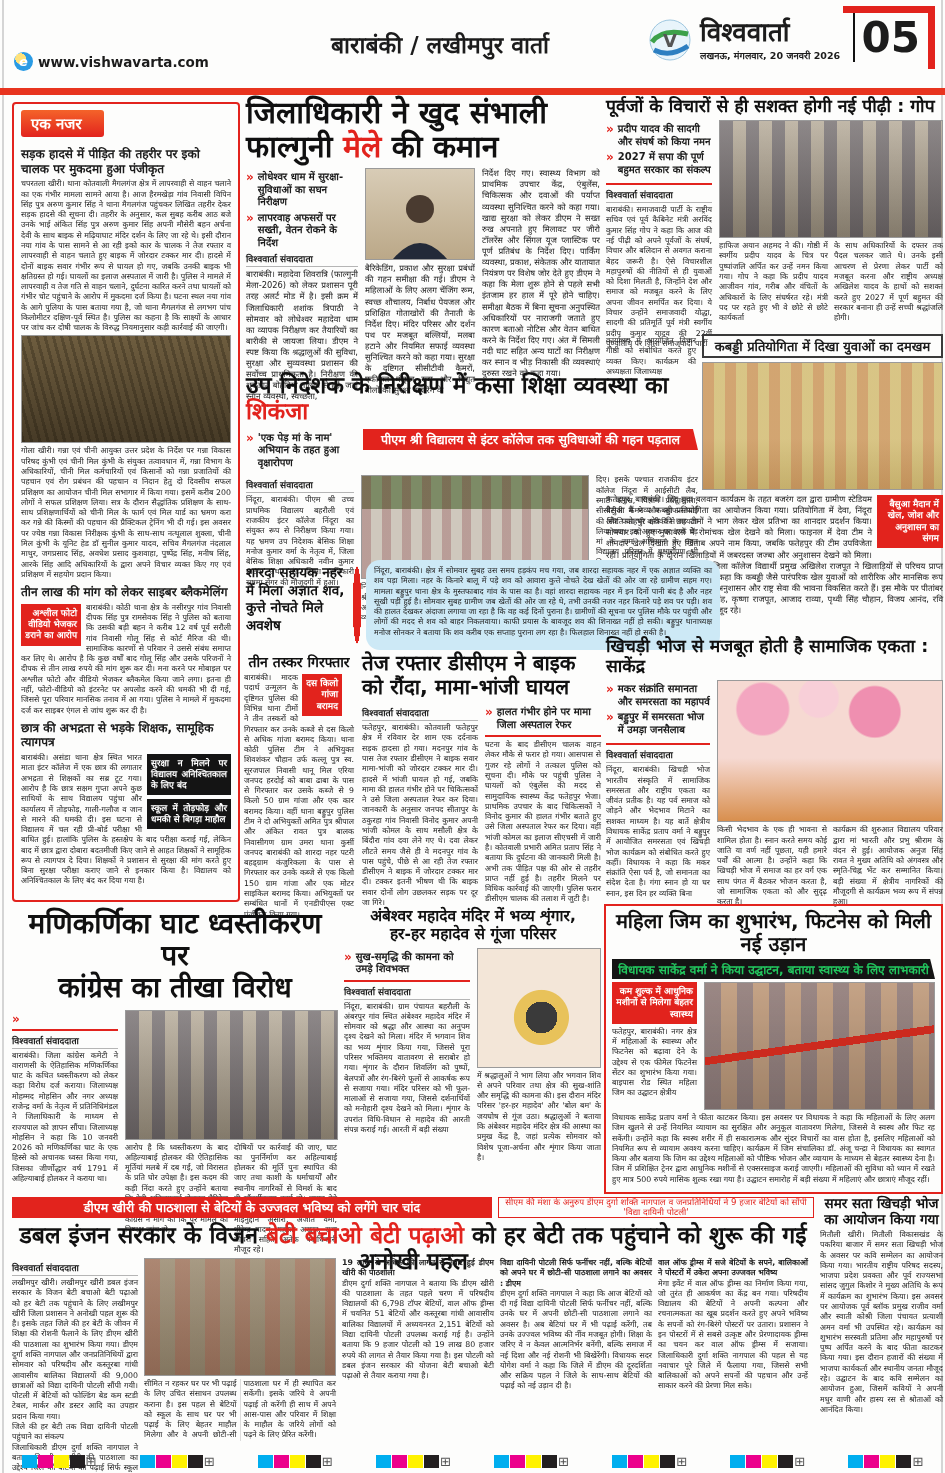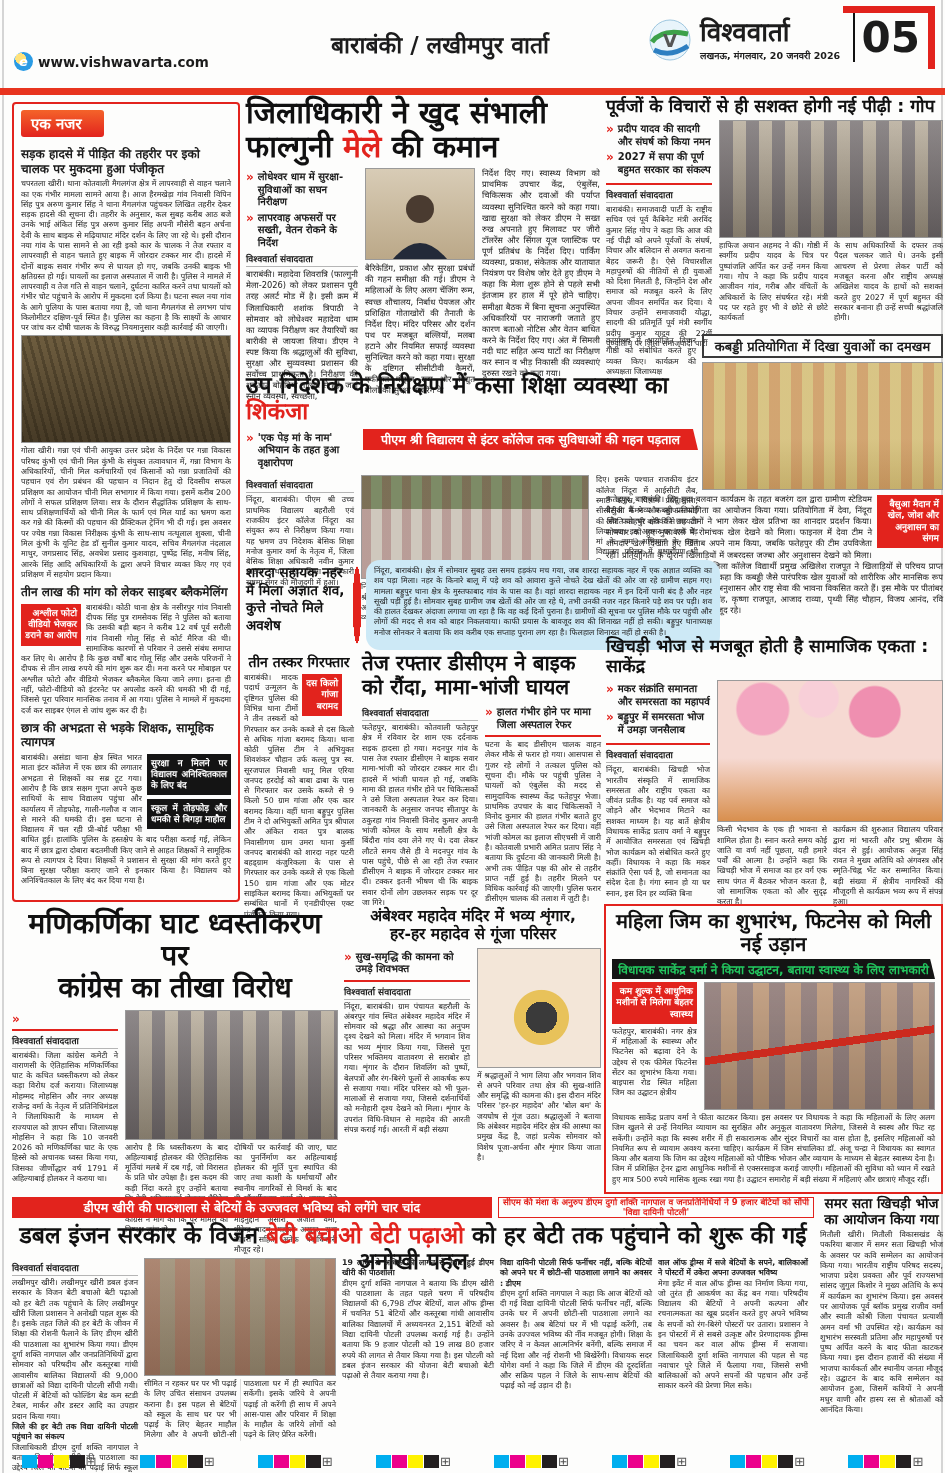--- a/index.html
+++ b/index.html
@@ -318,34 +318,34 @@
       <div style="width:86px">
         <div class="sidebox-red center" style="margin-bottom:3px">कम शुल्क में आधुनिक मशीनों से मिलेगा बेहतर स्वास्थ्य</div>
         <div class="bt-sm">फतेहपुर, बाराबंकी। नगर क्षेत्र में महिलाओं के स्वास्थ्य और फिटनेस को बढ़ावा देने के उद्देश्य से एक फीमेल फिटनेस सेंटर का शुभारंभ किया गया। बाइपास रोड स्थित महिला जिम का उद्घाटन क्षेत्रीय</div>
       </div>
       <div class="ph ph-ribbon" style="width:234px; height:128px"></div>
     </div>
     <div class="bt-sm" style="margin-top:3px">विधायक साकेंद्र प्रताप वर्मा ने फीता काटकर किया। इस अवसर पर विधायक ने कहा कि महिलाओं के लिए अलग जिम खुलने से उन्हें नियमित व्यायाम का सुरक्षित और अनुकूल वातावरण मिलेगा, जिससे वे स्वस्थ और फिट रह सकेंगी। उन्होंने कहा कि स्वस्थ शरीर में ही सकारात्मक और सुंदर विचारों का वास होता है, इसलिए महिलाओं को नियमित रूप से व्यायाम अवश्य करना चाहिए। कार्यक्रम में जिम संचालिका डॉ. अंजू चन्द्रा ने विधायक का स्वागत किया और बताया कि जिम का उद्देश्य महिलाओं को पौष्टिक भोजन और व्यायाम के माध्यम से बेहतर स्वास्थ्य देना है। जिम में प्रशिक्षित ट्रेनर द्वारा आधुनिक मशीनों से एक्सरसाइज कराई जाएगी। महिलाओं की सुविधा को ध्यान में रखते हुए मात्र 500 रुपये मासिक शुल्क रखा गया है। उद्घाटन समारोह में बड़ी संख्या में महिलाएं और छात्राएं मौजूद रहीं।</div>
   </div>
 
   <div class="sec banner-red" style="left:12px; top:1197px; width:480px; height:21px; font-size:12.5px; clip-path:none">डीएम खीरी की पाठशाला से बेटियों के उज्जवल भविष्य को लगेंगे चार चांद</div>
-  <div class="sec center" style="left:498px; top:1197px; width:316px; height:21px; border:1.5px solid var(--red); color:var(--red); font-weight:bold; font-size:8.6px; line-height:1.1; display:flex; align-items:center; justify-content:center; padding:0 2px; overflow:hidden">सीएम की मंशा के अनुरुप डीएम दुर्गा शक्ति नागपाल व जनप्रतिनिधियों ने 9 हजार बेटियों को सौंपी 'विद्या दायिनी पोटली'</div>
+  <div class="sec center" style="left:498px; top:1197px; width:316px; height:21px; border:1.5px solid var(--red); color:var(--red); font-weight:normal; font-size:8.6px; line-height:1.1; display:flex; align-items:center; justify-content:center; padding:0 2px; overflow:hidden">सीएम की मंशा के अनुरुप डीएम दुर्गा शक्ति नागपाल व जनप्रतिनिधियों ने 9 हजार बेटियों को सौंपी 'विद्या दायिनी पोटली'</div>
 
   <div class="sec" style="left:820px; top:1196px; width:123px; height:256px">
     <div class="hl center" style="font-size:13.5px; margin-bottom:3px">समर सता खिचड़ी भोज का आयोजन किया गया</div>
     <div class="bt-sm">मितौली खीरी। मितौली विकासखंड के पकरिया बाजार में समर सता खिचड़ी भोज के अवसर पर कवि सम्मेलन का आयोजन किया गया। भारतीय राष्ट्रीय परिषद सदस्य, भाजपा प्रदेश प्रवक्ता और पूर्व राज्यसभा सांसद जुगुल किशोर ने मुख्य अतिथि के रूप में कार्यक्रम का शुभारंभ किया। इस अवसर पर आयोजक पूर्व ब्लॉक प्रमुख राजीव वर्मा और स्वाती कोश्री जिला पंचायत प्रत्याशी अमन वर्मा भी उपस्थित रहे। कार्यक्रम का शुभारंभ सरस्वती प्रतिमा और महापुरुषों पर पुष्प अर्पित करने के बाद फीता काटकर किया गया। इस दौरान हजारों की संख्या में भाजपा कार्यकर्ता और स्थानीय जनता मौजूद रहे। उद्घाटन के बाद कवि सम्मेलन का आयोजन हुआ, जिसमें कवियों ने अपनी मधुर वाणी और हास्य रस से श्रोताओं को आनंदित किया।</div>
   </div>
 
   <div class="sec hl center" style="left:12px; top:1222px; width:802px; font-size:23px"><span>डबल इंजन सरकार के विजन </span><span class="red">बेटी बचाओ बेटी पढ़ाओ</span><span> को हर बेटी तक पहुंचाने को शुरू की गई अनोखी पहल</span></div>
 
   <div class="sec row" style="left:12px; top:1258px; width:802px; height:192px; gap:6px">
     <div style="width:126px">
       <div class="byline">विश्ववार्ता संवाददाता</div>
       <div class="bt-sm">लखीमपुर खीरी। लखीमपुर खीरी डबल इंजन सरकार के विजन बेटी बचाओ बेटी पढ़ाओ को हर बेटी तक पहुंचाने के लिए लखीमपुर खीरी जिला प्रशासन ने अनोखी पहल शुरू की है। इसके तहत जिले की हर बेटी के जीवन में शिक्षा की रोशनी फैलाने के लिए डीएम खीरी की पाठशाला का शुभारंभ किया गया। डीएम दुर्गा शक्ति नागपाल और जनप्रतिनिधियों द्वारा सोमवार को परिषदीय और कस्तूरबा गांधी आवासीय बालिका विद्यालयों की 9,000 छात्राओं को विद्या दायिनी पोटली सौंपी गयी। पोटली में बेटियों को फोल्डिंग बेड कम स्टडी टेबल, मार्कर और डस्टर आदि का उपहार प्रदान किया गया।</div>
-      <div class="bt-sm" style="font-weight:bold">जिले की हर बेटी तक विद्या दायिनी पोटली पहुंचाने का संकल्प</div>
+      <div class="bt-sm" style="font-weight:normal">जिले की हर बेटी तक विद्या दायिनी पोटली पहुंचाने का संकल्प</div>
       <div class="bt-sm">जिलाधिकारी डीएम दुर्गा शक्ति नागपाल ने बताया कि डीएम खीरी की पाठशाला का उद्देश्य जिले की बेटियों की पढ़ाई सिर्फ स्कूल तक</div>
     </div>
     <div style="width:192px">
       <div class="ph ph-classroom" style="width:100%; height:118px; margin-bottom:3px"></div>
       <div class="bt-sm cols2">सीमित न रहकर घर पर भी पढ़ाई के लिए उचित संसाधन उपलब्ध कराना है। इस पहल से बेटियों को स्कूल के साथ घर पर भी पढ़ाई के लिए बेहतर माहौल मिलेगा और वे अपनी छोटी-सी पाठशाला घर में ही स्थापित कर सकेंगी। इसके जरिये वे अपनी पढ़ाई तो करेंगी ही साथ में अपने आस-पास और परिवार में शिक्षा के माहौल के जरिये लोगों को पढ़ने के लिए प्रेरित करेंगी।</div>
     </div>
     <div style="width:152px">
       <div class="bt-sm" style="font-weight:bold">19 लाख से अधिक की लागत से तैयार हुई डीएम खीरी की पाठशाला</div>
       <div class="bt-sm">डीएम दुर्गा शक्ति नागपाल ने बताया कि डीएम खीरी की पाठशाला के तहत पहले चरण में परिषदीय विद्यालयों की 6,798 टॉपर बेटियों, वाल ऑफ ड्रीम्स में चयनित 51 बेटियों और कस्तूरबा गांधी आवासीय बालिका विद्यालयों में अध्ययनरत 2,151 बेटियों को विद्या दायिनी पोटली उपलब्ध कराई गई है। उन्होंने बताया कि 9 हजार पोटली को 19 लाख 80 हजार रुपये की लागत से तैयार किया गया है। इस पोटली को डबल इंजन सरकार की योजना बेटी बचाओ बेटी पढ़ाओ से तैयार कराया गया है।</div>
     </div>

